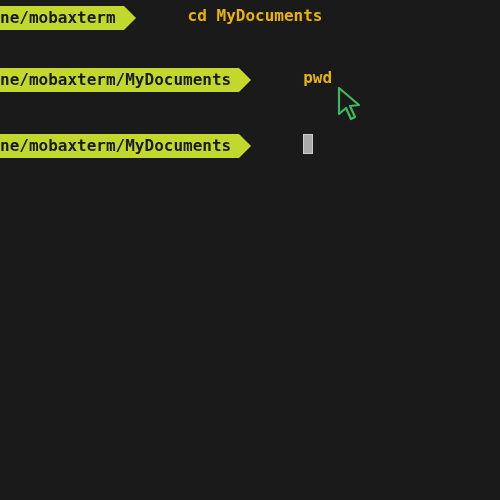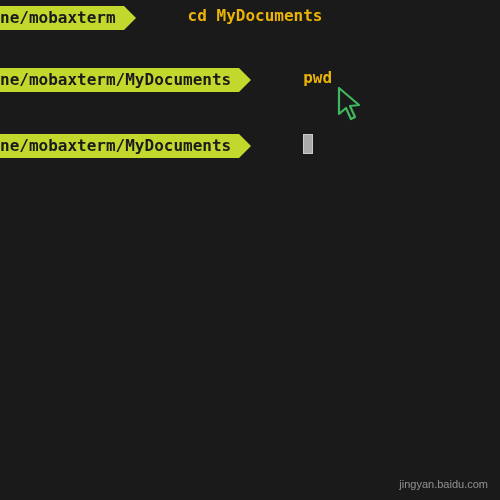--- a/index.html
+++ b/index.html
@@ -113,14 +113,13 @@
   </div>
 </div>
 
 <div class="mouse-cursor">
   <svg width="30" height="38" viewBox="0 0 30 38">
     <path d="M 4 2 L 4 28 L 11 22 L 16 33 L 20 31 L 15 20 L 24 19 Z" fill="none" stroke="#3fb85f" stroke-width="2.2" stroke-linejoin="round"></path>
   </svg>
 </div>
 
 <div class="watermark">
-  <div class="watermark-url">jingyan.baidu.com</div>
 </div>
 
 </body></html>

